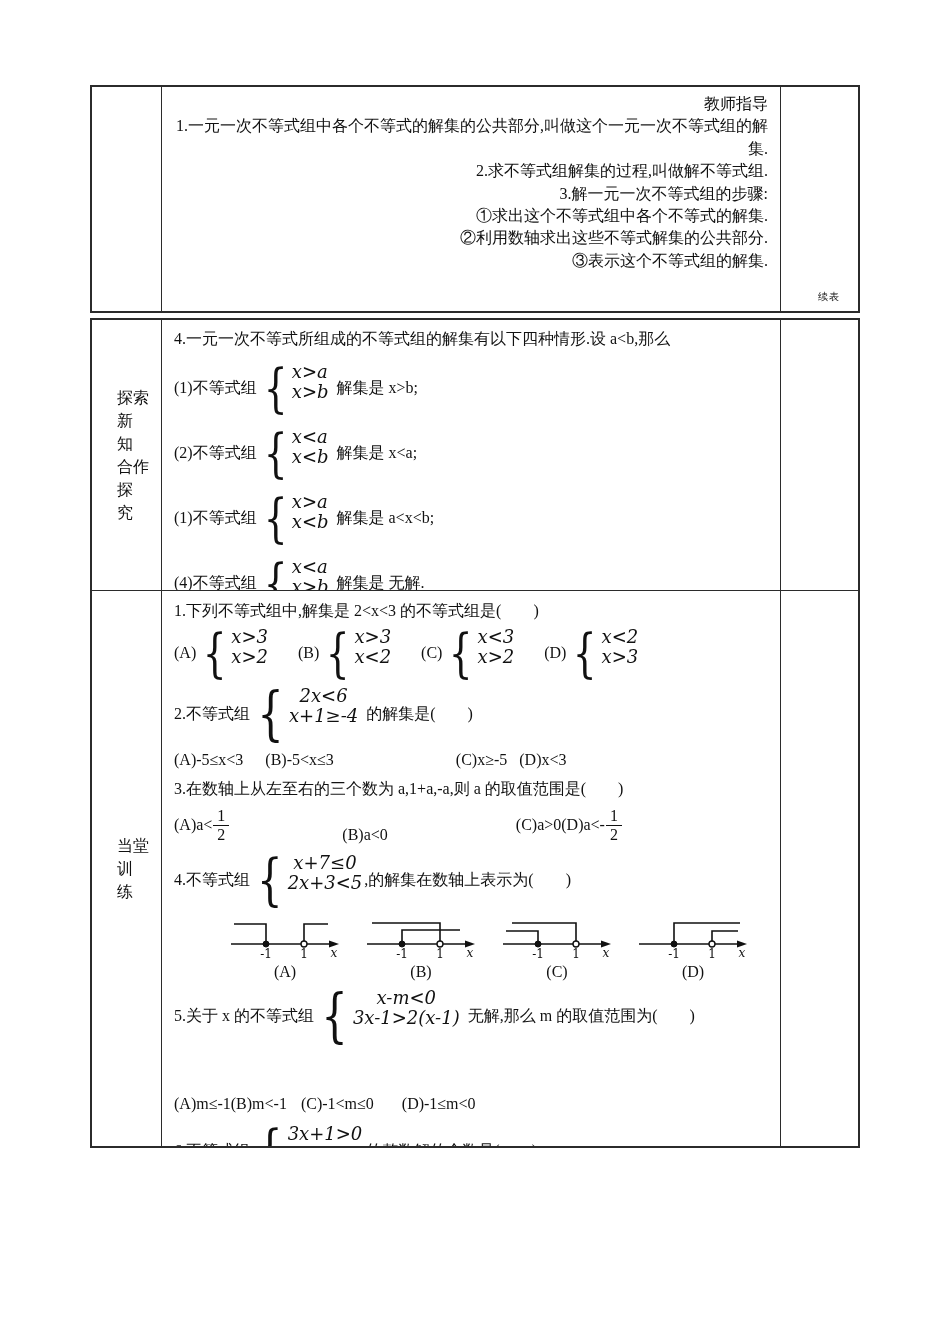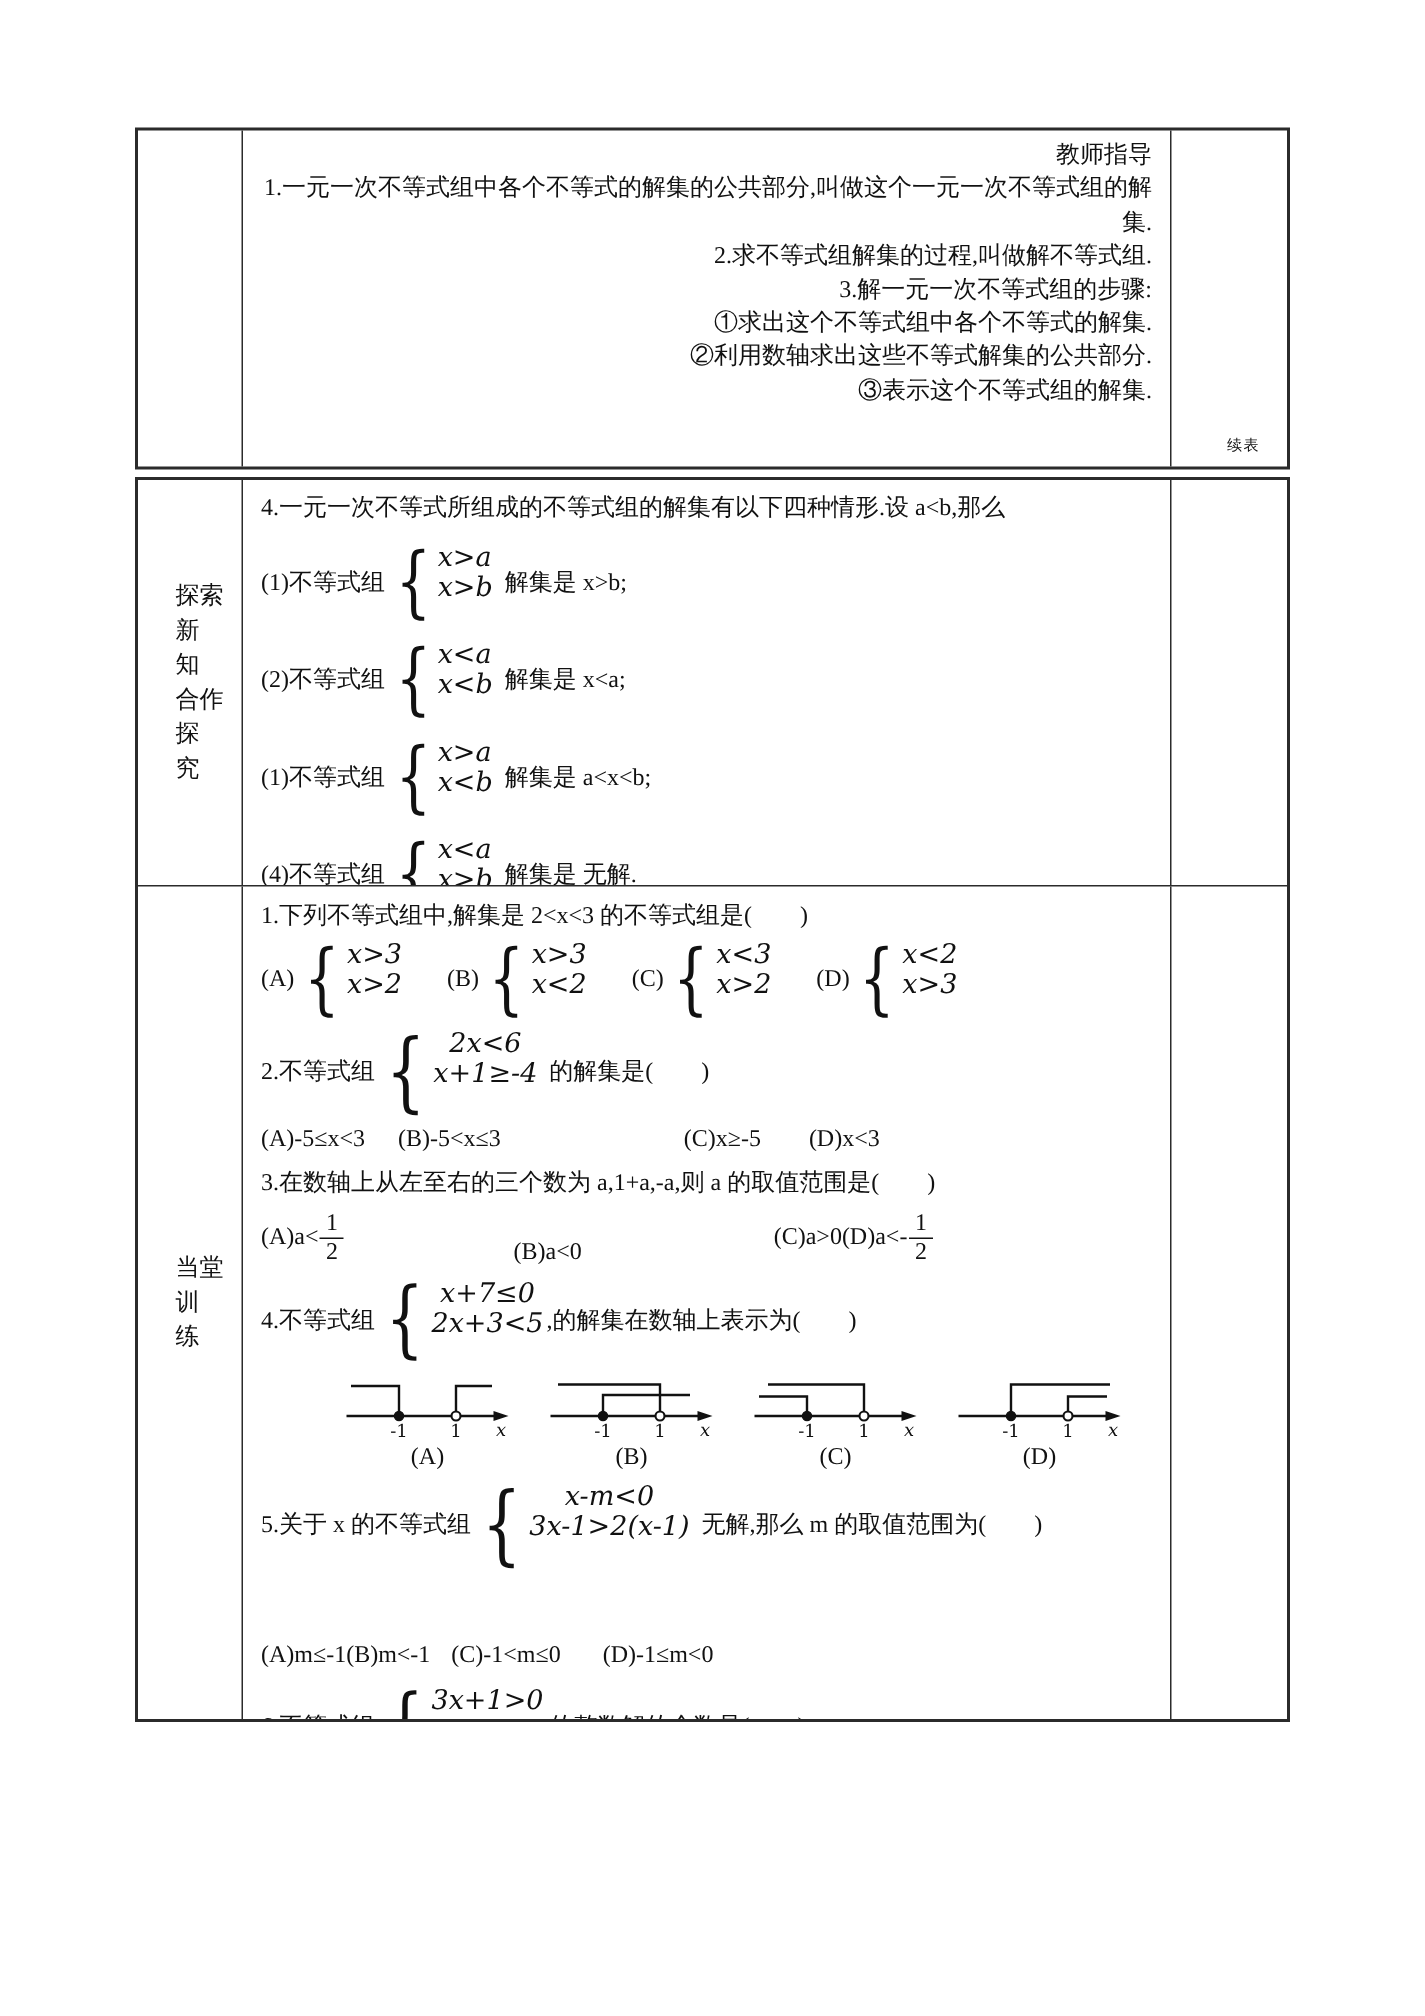--- a/index.html
+++ b/index.html
@@ -187,21 +187,21 @@
           <span class="stack center" style="height:56px;">
             <span class="math">2x&lt;6</span>
             <span class="math">x+1≥-4</span>
           </span>
           <span class="suffix">的解集是(　　)</span>
         </div>
         <div class="opt-line">
           <span>(A)-5≤x&lt;3</span>
           <span style="margin-left:22px;">(B)-5&lt;x≤3</span>
           <span style="margin-left:122px;">(C)x≥-5</span>
-          <span style="margin-left:32px;">(D)x&lt;3</span>
+          <span style="margin-left:12px;">(D)x&lt;3</span>
         </div>
 
         <div class="q-stem">3.在数轴上从左至右的三个数为 a,1+a,-a,则 a 的取值范围是(　　)</div>
         <div class="opt-line" style="margin-top:0;">
           <span class="frac-opt">
             <span>(A)a&lt;</span>
               <span class="frac">
                 <span class="num">1</span>
                 <span class="den">2</span>
               </span>

